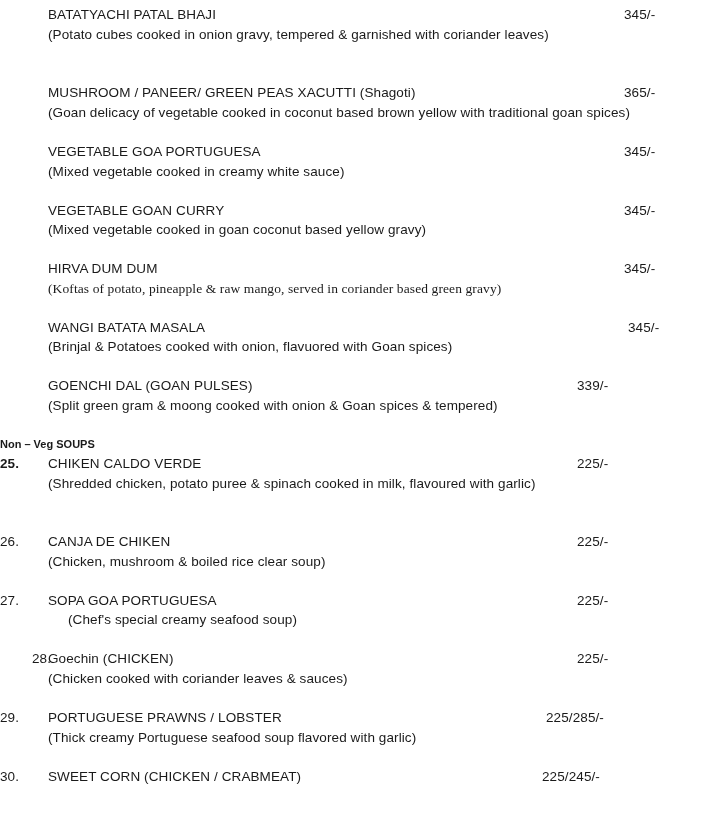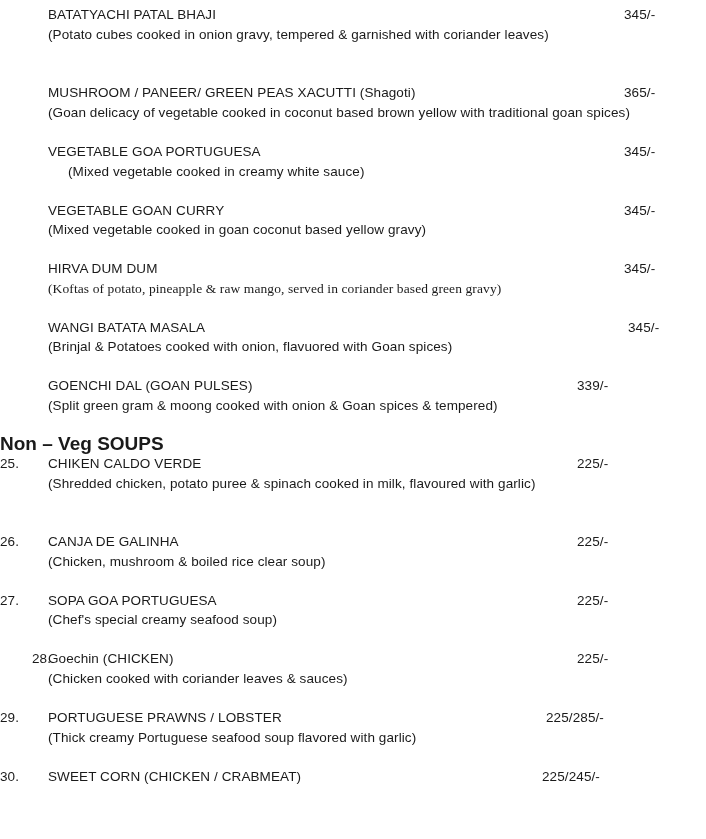--- a/index.html
+++ b/index.html
@@ -29,21 +29,21 @@
       white-space: nowrap;
       letter-spacing: 0.1px;
     }
     .name { left: 48px; }
     .desc { left: 48px; }
     .price { text-align: left; }
     .num { left: 0px; }
     .section {
       position: absolute;
       left: 0px;
-      font-size: 19px;
+      font-size: 11px;
       line-height: 18px;
       font-weight: bold;
       white-space: nowrap;
     }
   </style>
 </head>
 <body>
 
 <div class="page">
 
@@ -55,21 +55,21 @@
 
   <div>
     <div class="line name" style="top:84px;">MUSHROOM / PANEER/ GREEN PEAS XACUTTI (Shagoti)</div>
     <div class="line price" style="top:84px; left:624px;">365/-</div>
     <div class="line desc" style="top:104px;">(Goan delicacy of vegetable cooked in coconut based brown yellow with traditional goan spices)</div>
   </div>
 
   <div>
     <div class="line name" style="top:143px;">VEGETABLE GOA PORTUGUESA</div>
     <div class="line price" style="top:143px; left:624px;">345/-</div>
-    <div class="line desc" style="top:163px;margin-left:20px;">(Mixed vegetable cooked in creamy white sauce)</div>
+    <div class="line desc" style="top:163px;">(Mixed vegetable cooked in creamy white sauce)</div>
   </div>
 
   <div>
     <div class="line name" style="top:202px;">VEGETABLE GOAN CURRY</div>
     <div class="line price" style="top:202px; left:624px;">345/-</div>
     <div class="line desc" style="top:221px;">(Mixed vegetable cooked in goan coconut based yellow gravy)</div>
   </div>
 
   <div>
     <div class="line name" style="top:260px;">HIRVA DUM DUM</div>
@@ -85,38 +85,38 @@
 
   <div>
     <div class="line name" style="top:377px;">GOENCHI DAL (GOAN PULSES)</div>
     <div class="line price" style="top:377px; left:577px;">339/-</div>
     <div class="line desc" style="top:397px;">(Split green gram  &amp; moong cooked with onion &amp; Goan spices &amp; tempered)</div>
   </div>
 
   <div class="section" style="top:435px;">Non – Veg  SOUPS</div>
 
   <div>
-    <div class="line num" style="top:455px;">25.</div>
+    <div class="line num" style="top:455px;font-weight:bold;">25.</div>
     <div class="line name" style="top:455px;">CHIKEN CALDO VERDE</div>
     <div class="line price" style="top:455px; left:577px;">225/-</div>
     <div class="line desc" style="top:475px;">(Shredded chicken, potato puree &amp; spinach cooked in milk, flavoured  with garlic)</div>
   </div>
 
   <div>
     <div class="line num" style="top:533px;">26.</div>
-    <div class="line name" style="top:533px;">CANJA DE GALINHA</div>
+    <div class="line name" style="top:533px;">CANJA DE CHIKEN</div>
     <div class="line price" style="top:533px; left:577px;">225/-</div>
     <div class="line desc" style="top:553px;">(Chicken, mushroom &amp; boiled rice clear soup)</div>
   </div>
 
   <div>
     <div class="line num" style="top:592px;">27.</div>
     <div class="line name" style="top:592px;">SOPA GOA PORTUGUESA</div>
     <div class="line price" style="top:592px; left:577px;">225/-</div>
-    <div class="line desc" style="top:611px;">(Chef's special creamy seafood soup)</div>
+    <div class="line desc" style="top:611px;margin-left:20px;">(Chef's special creamy seafood soup)</div>
   </div>
 
   <div>
     <div class="line num" style="top:650px;padding-left:32px;">28.</div>
     <div class="line name" style="top:650px;">Goechin (CHICKEN)</div>
     <div class="line price" style="top:650px; left:577px;">225/-</div>
     <div class="line desc" style="top:670px;">(Chicken cooked with coriander leaves &amp; sauces)</div>
   </div>
 
   <div>

